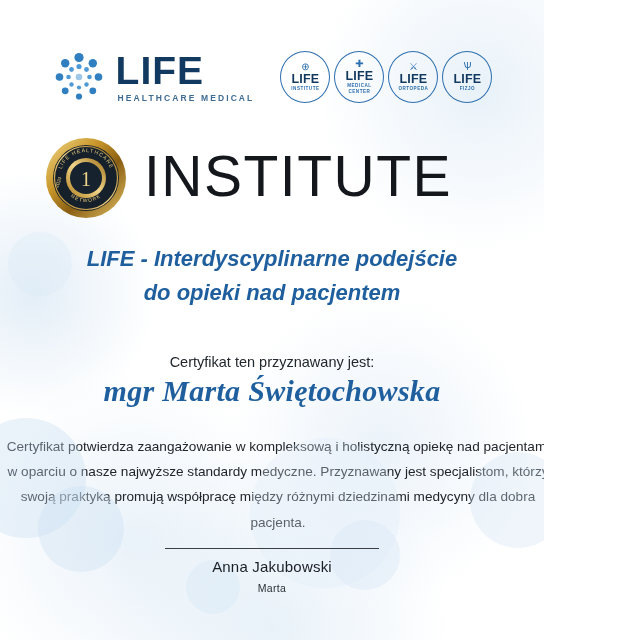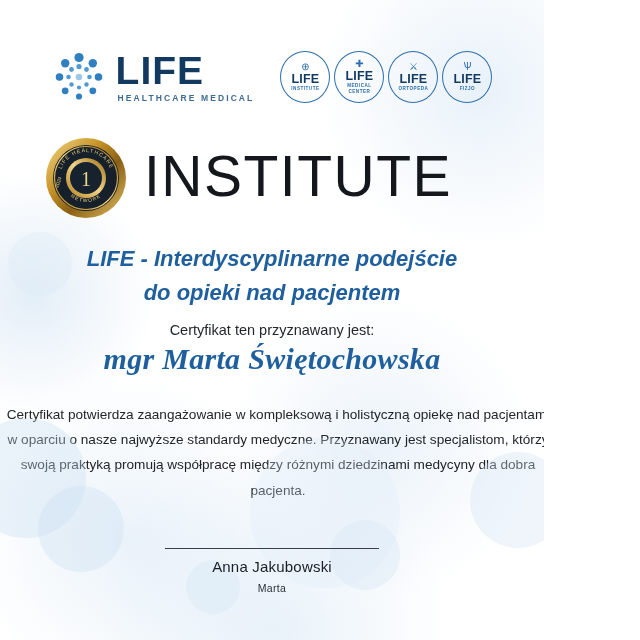--- a/index.html
+++ b/index.html
@@ -140,21 +140,21 @@
     text-align: center;
     color: #1f5f9e;
     font-style: italic;
     font-weight: 700;
     font-size: 22px;
     line-height: 1.55;
     font-family: "Liberation Sans", sans-serif;
   }
 
   .awarded-to {
-    margin-top: 12px;
+    margin-top: 44px;
     text-align: center;
     color: #23282d;
     font-size: 14.5px;
   }
 
   .recipient {
     margin-top: 4px;
     text-align: center;
     color: #1f5f9e;
     font-size: 30px;

